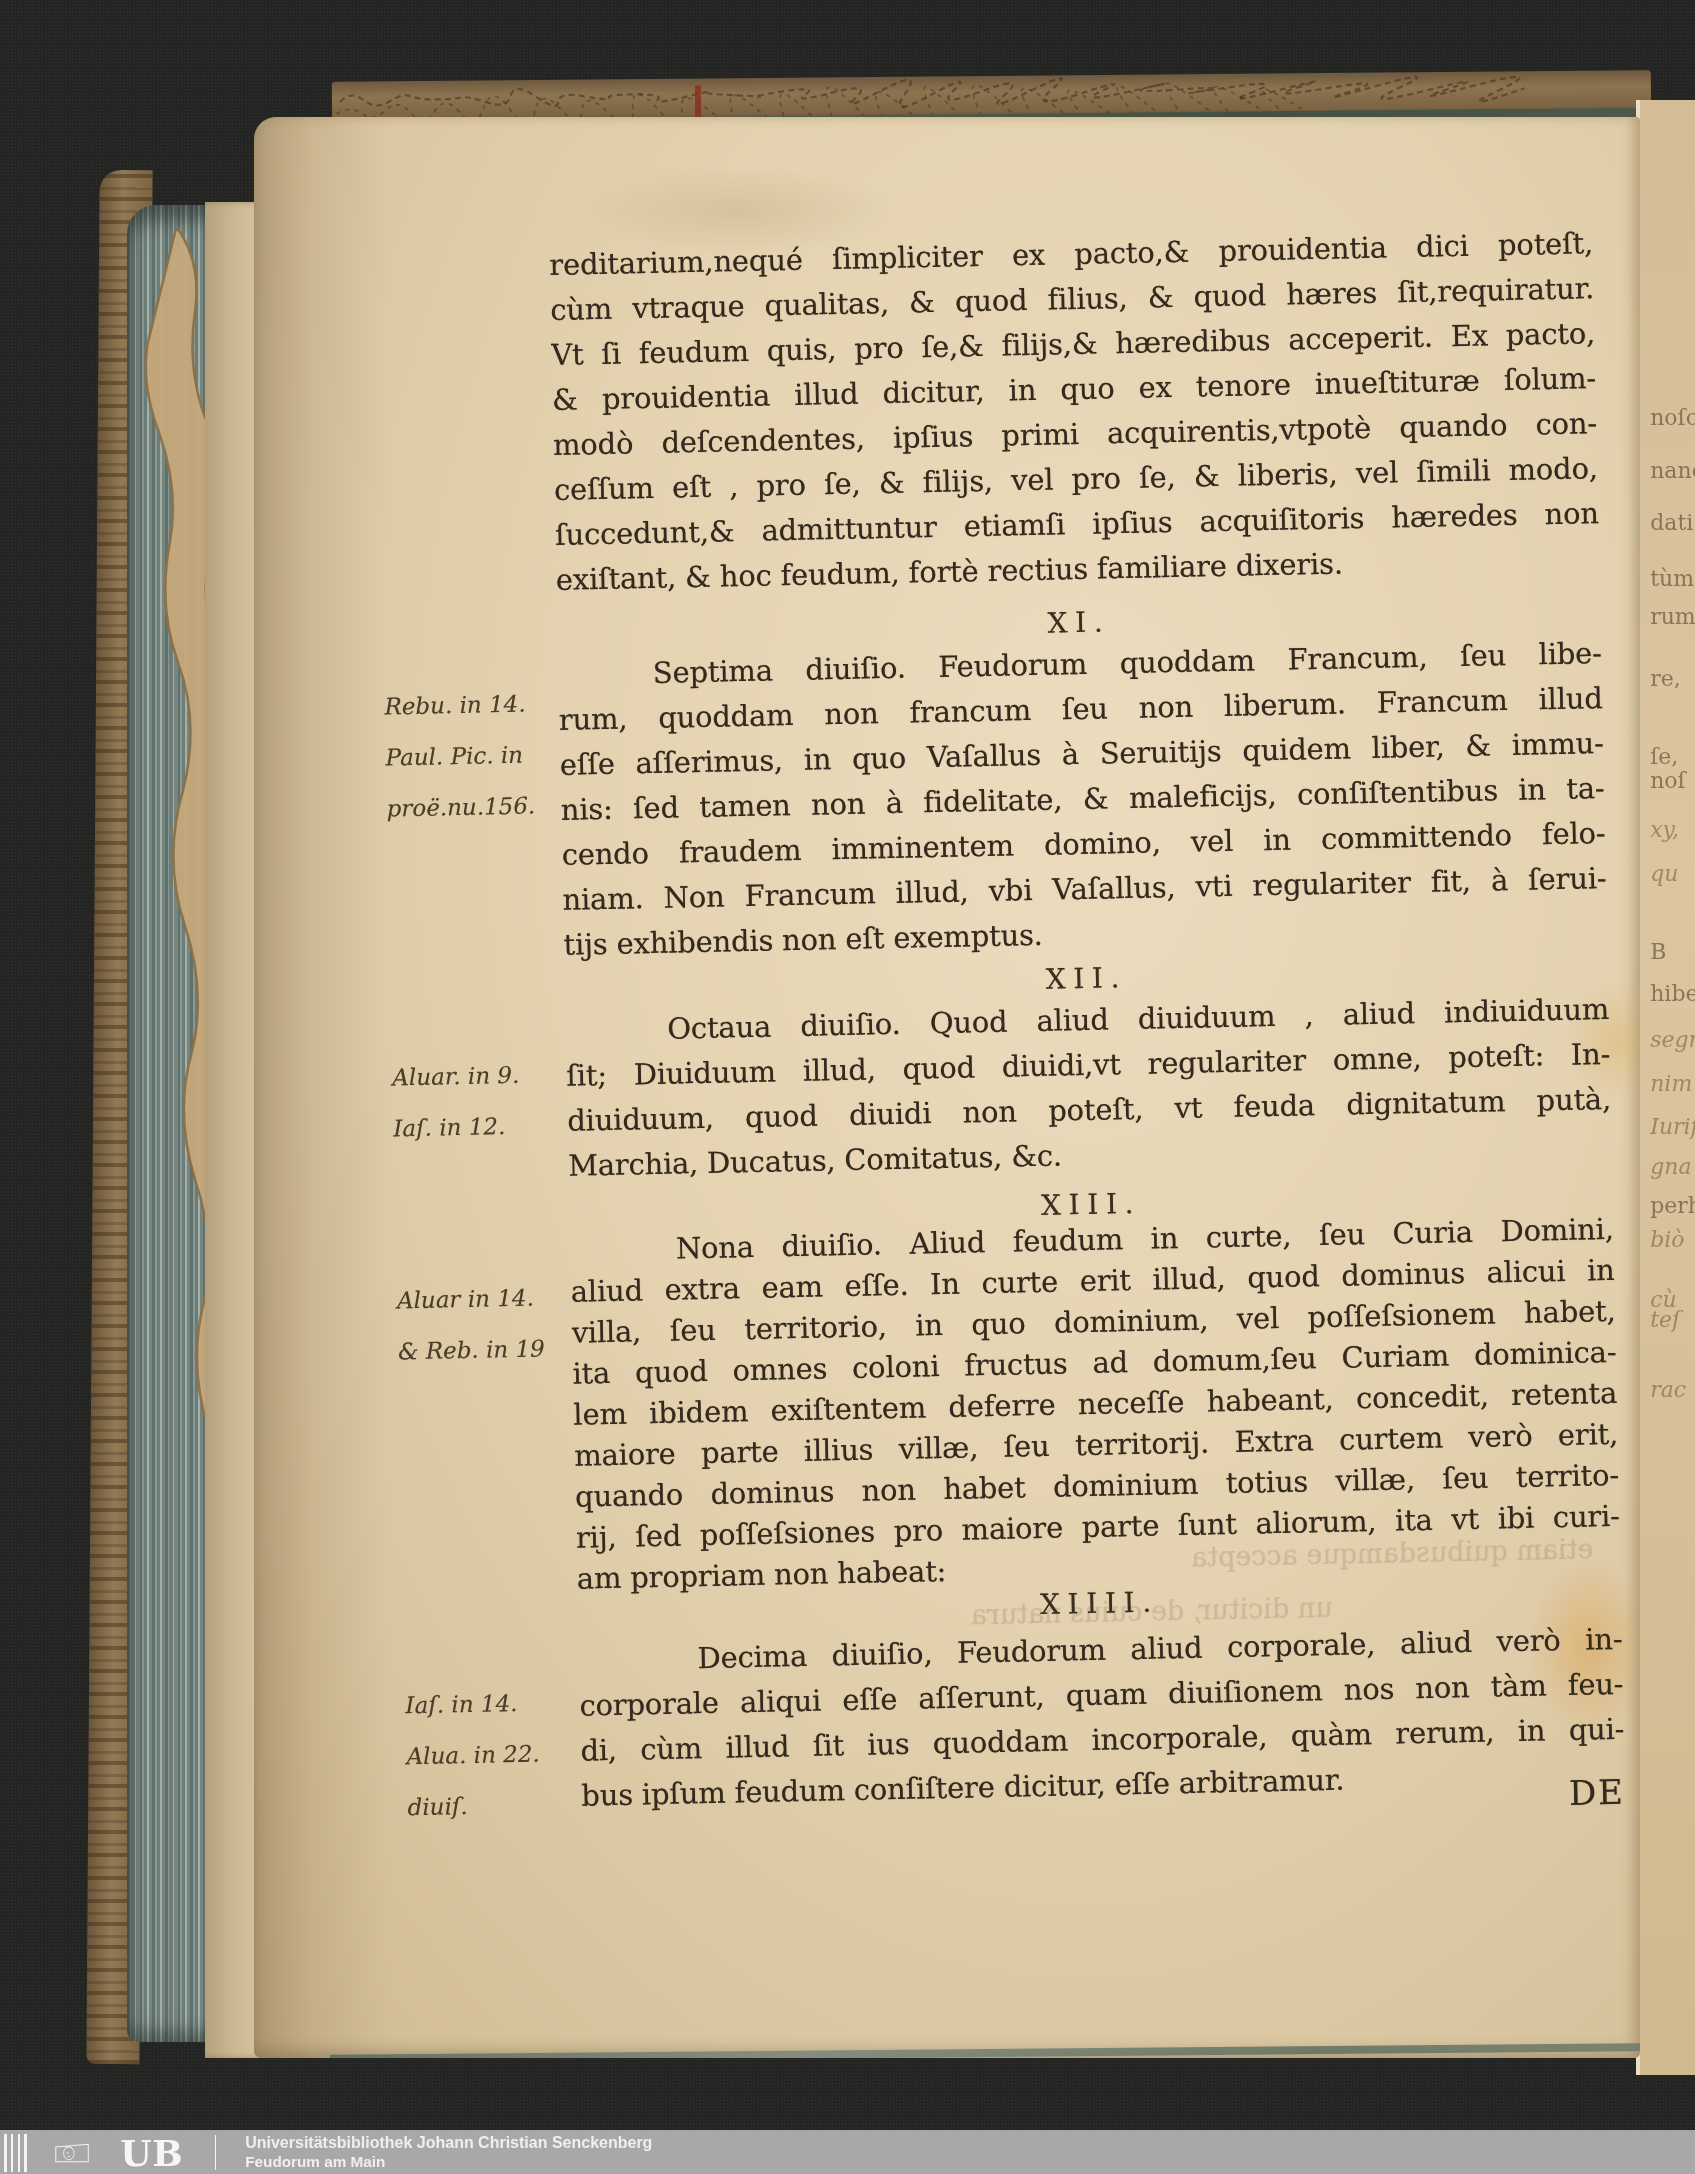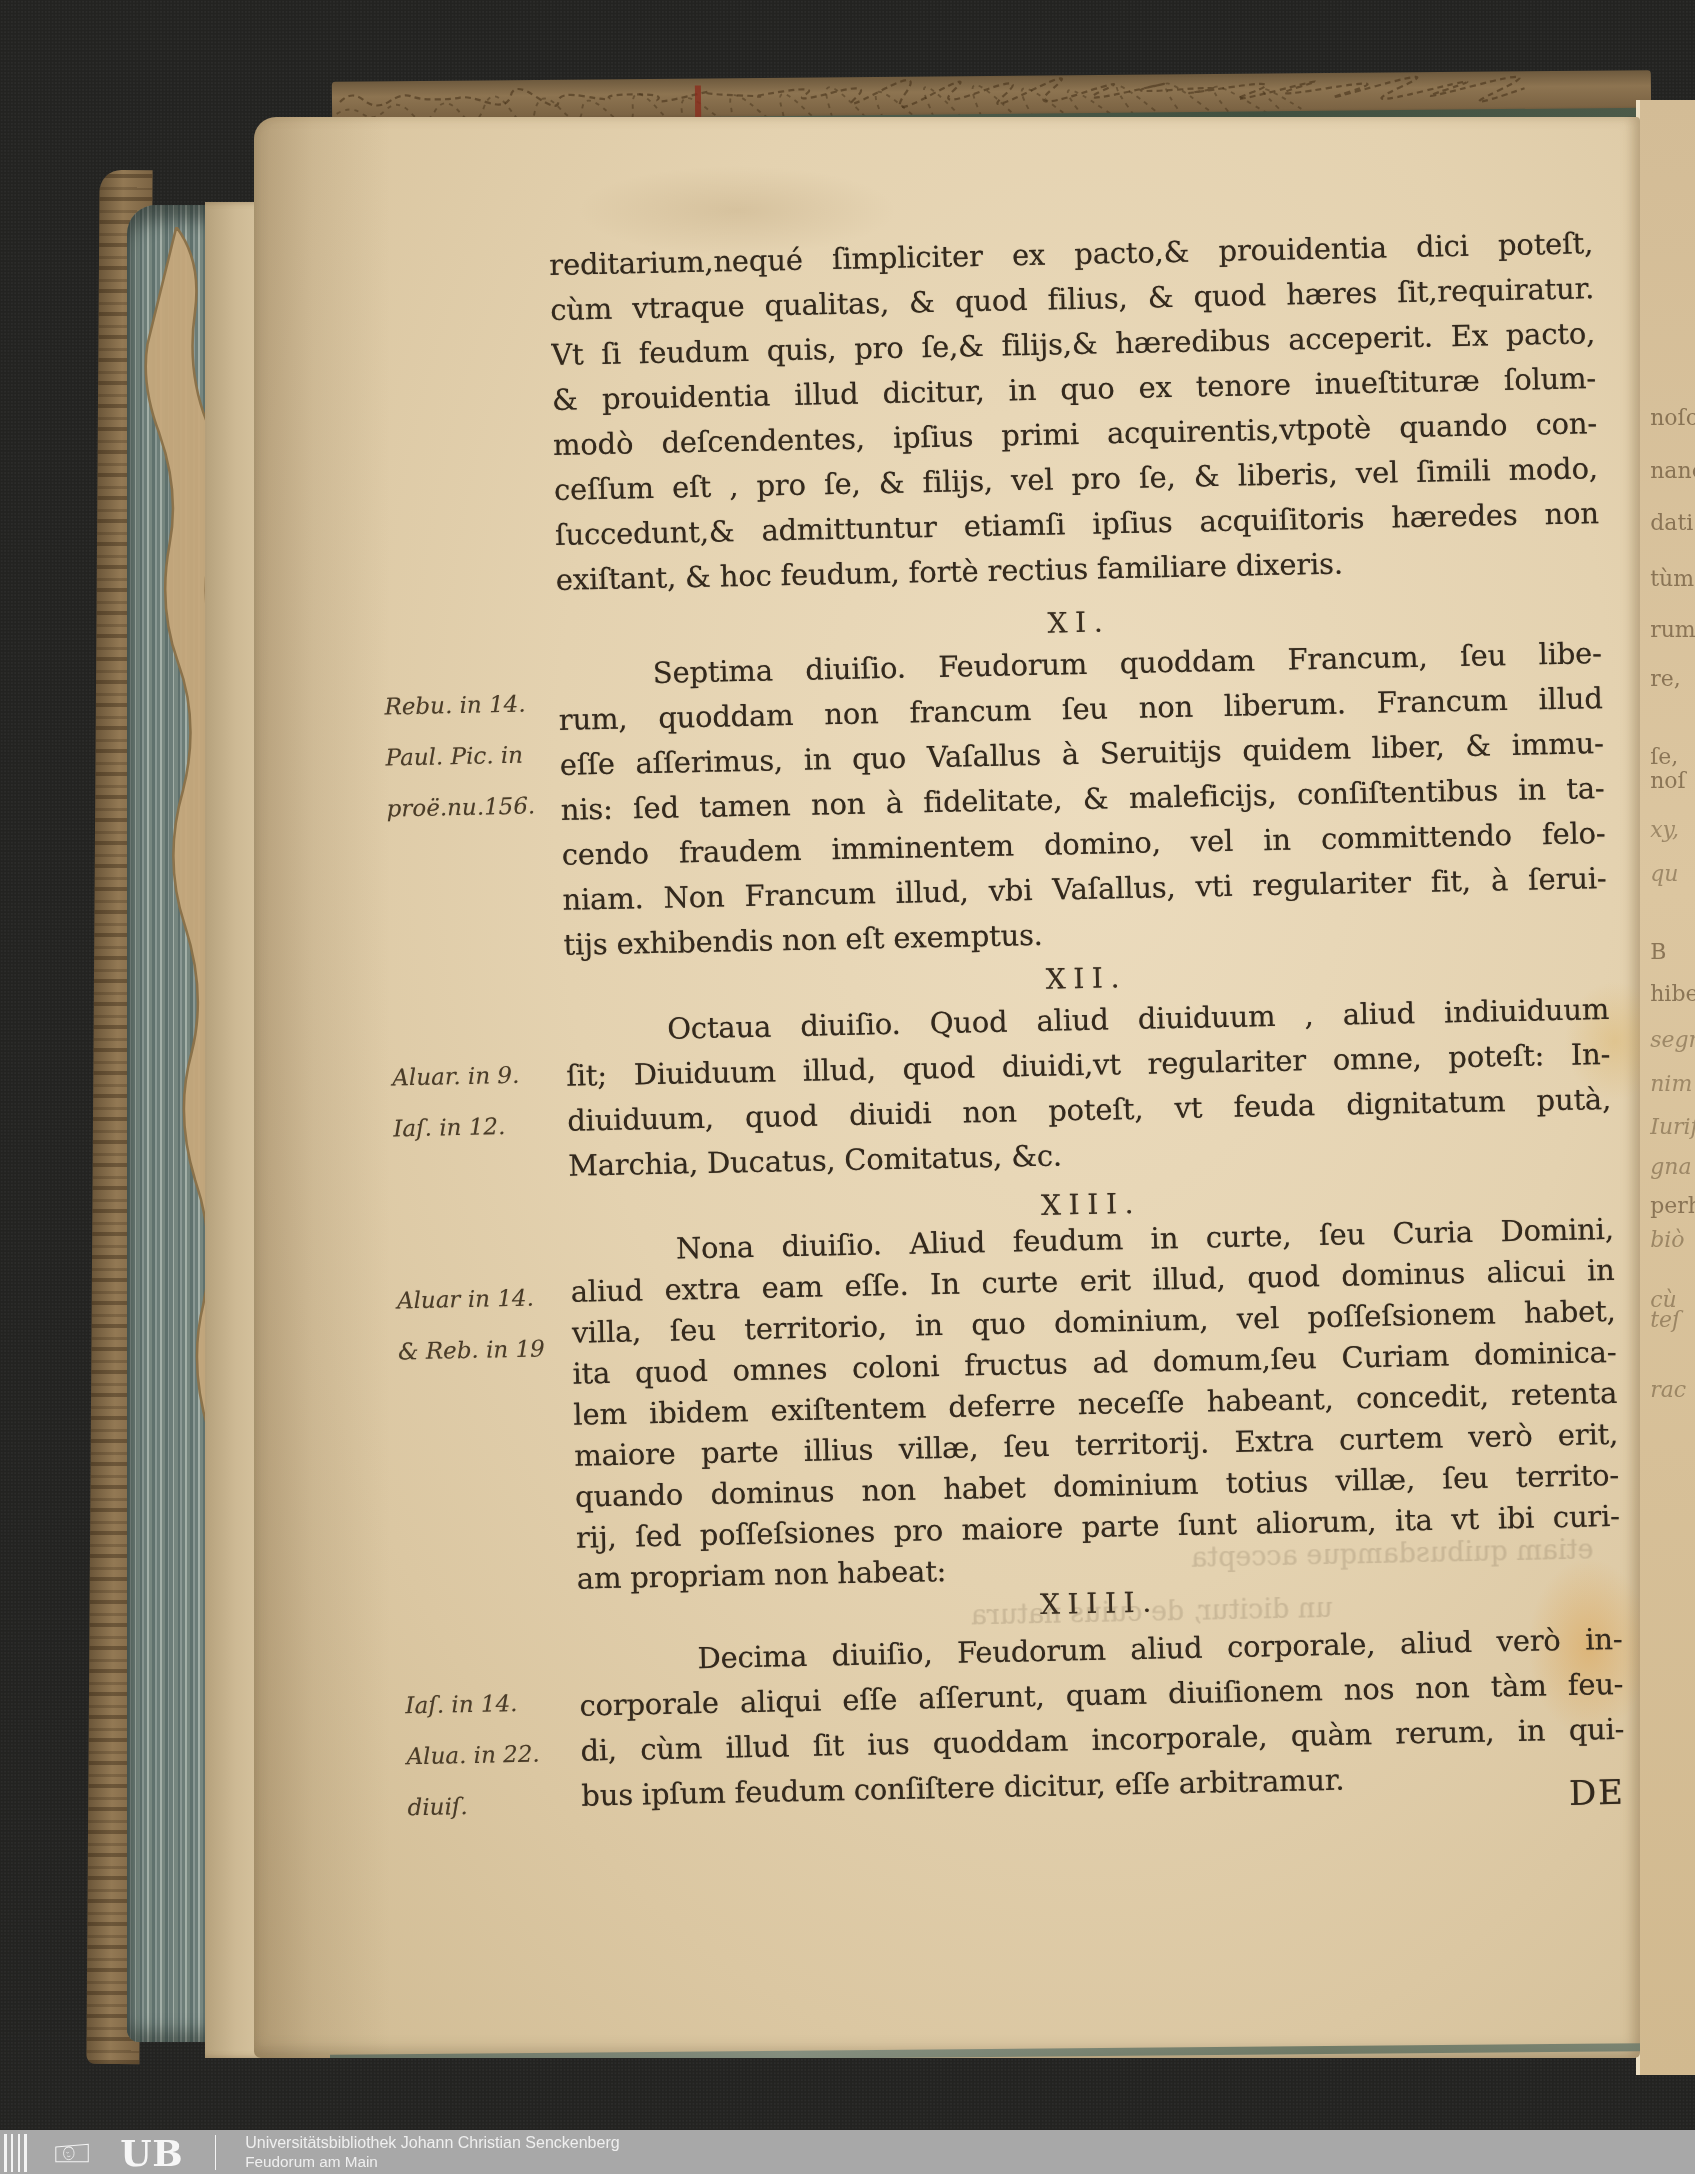--- a/index.html
+++ b/index.html
@@ -76,21 +76,21 @@
   .footer-bar{position:absolute;left:0;bottom:0;width:100%;height:45px;
     background:#a8a8a8;z-index:5;display:flex;align-items:center;
     font-family:"Liberation Sans",sans-serif;}
   .logo{position:relative;width:212px;height:38px;margin-left:4.2px;display:flex;align-items:center;gap:25px;}
   .logo .spines{display:flex;gap:4.2px;height:38px;margin-right:3.4px;}
   .logo .spines i{display:block;width:2.5px;height:100%;background:#f4f4f4;}
   .logo .flag{margin-right:5.1px;}
   .logo .ub{font-family:"DejaVu Serif",serif;font-weight:bold;font-size:36px;
     color:#f6f6f6;line-height:38px;letter-spacing:0.8px;}
   .logo .bar-end{width:3.4px;height:35px;background:#f4f4f4;margin-left:6px;}
-  .footer-text{margin-left:29px;color:#efefef;}
+  .footer-text{margin-left:29px;color:#efefef;font-weight:bold;}
   .footer-text .l1{font-size:16px;line-height:20.3px;}
   .footer-text .l2{font-size:15.3px;line-height:18.6px;}
 </style>
 </head>
 <body>
 
 <div class="stage">
   <div class="book">
 
     <div class="cover-top">
@@ -108,21 +108,21 @@
     <svg class="ribbon" width="102" height="1763" viewBox="0 0 120 2080">
       <path d="M38,0 q30,40 22,100 q-10,70 14,130 q26,66 6,140 q-18,70 8,150 q24,76 0,160 q-20,72 10,150 q26,70 2,150 q-18,68 10,146 q24,72 2,150 q-16,66 10,142 q22,68 0,144 q-16,64 12,140 q22,62 2,138 q-14,58 8,140 l-36,0 q-22,-80 -8,-140 q16,-74 -6,-138 q-26,-76 -10,-140 q14,-66 -8,-142 q-24,-78 -6,-150 q16,-70 -10,-146 q-24,-78 -4,-150 q18,-70 -8,-150 q-26,-78 -2,-160 q20,-80 -6,-150 q-24,-66 -10,-140 q12,-62 -12,-130 q-22,-58 -14,-106 Z" fill="#c6a87c" stroke="#8c7148" stroke-width="3" opacity="0.95"></path>
     </svg>
     <div class="inner-pages"></div>
 
     <div class="page-under">
       <span class="frag" style="top:305px">noſc</span>
       <span class="frag" style="top:358px">nanc</span>
       <span class="frag" style="top:410px">dati</span>
       <span class="frag" style="top:466px">tùm</span>
-      <span class="frag" style="top:517px">rum</span>
+      <span class="frag" style="top:504px">rum</span>
       <span class="frag" style="top:566px">re,</span>
       <span class="frag" style="top:644px">ſe,</span>
       <span class="frag" style="top:668px">noſ</span>
       <span class="frag it" style="top:717px">xy,</span>
       <span class="frag it" style="top:761px">qu</span>
       <span class="frag" style="top:839px">B</span>
       <span class="frag" style="top:881px">hibe</span>
       <span class="frag it" style="top:927px">segn</span>
       <span class="frag it" style="top:971px">nim</span>
       <span class="frag it" style="top:1014px">Iuriſ</span>

